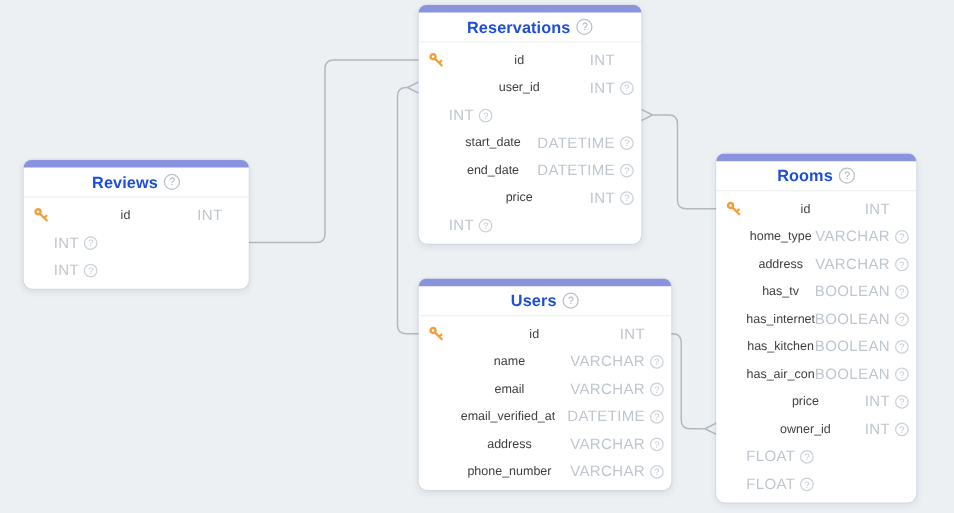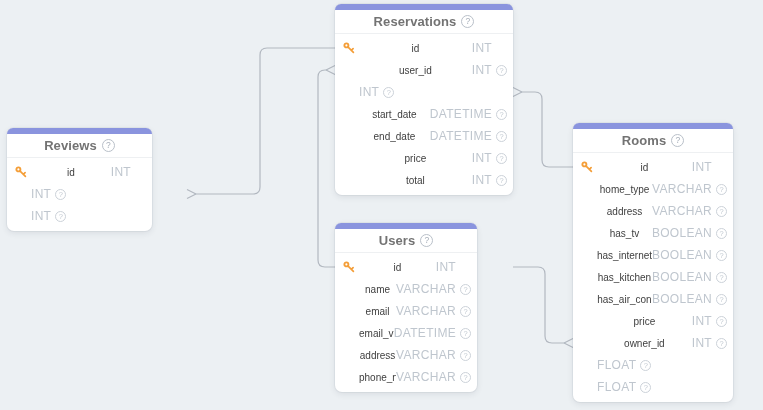--- a/index.html
+++ b/index.html
@@ -12,21 +12,21 @@
   #wires{position:absolute;left:0;top:0;z-index:1;pointer-events:none;}
   .table{
     position:absolute;z-index:2;background:#ffffff;border-radius:7px;
     box-shadow:0 0 0 1px rgba(40,50,70,0.05), 0 2px 6px rgba(40,50,70,0.10);
   }
   .strip{height:6px;border-radius:7px 7px 0 0;}
   .title-row{
     height:23px;display:flex;align-items:center;justify-content:center;gap:5px;
     border-bottom:1px solid #eef0f2;
   }
-  .title{font-size:13px;font-weight:700;color:#737373;letter-spacing:.1px;}
+  .title{font-size:13px;font-weight:700;color:#1d4ed8;letter-spacing:.1px;}
   .rows{padding:3px 0 4px 0;}
   .row{height:22px;display:flex;align-items:center;padding:0 6px 0 8px;}
   .keyslot{width:16px;flex:none;display:flex;align-items:center;}
   .key-svg{width:12px;height:12px;display:block;}
   .fname{flex:1;min-width:0;overflow:hidden;white-space:nowrap;font-size:10px;color:#404040;text-align:center;}
   .ftype{flex:none;font-size:12px;color:#bfc6ce;letter-spacing:.3px;}
   .qslot{flex:none;width:12px;margin-left:3px;display:flex;justify-content:flex-end;}
   .qmark{
     box-sizing:border-box;width:11px;height:11px;border:1px solid #ccd2d9;border-radius:50%;
     color:#c3cad2;font-size:7.5px;line-height:9px;text-align:center;flex:none;
@@ -117,29 +117,28 @@
     <span class="fname">price</span>
     <span class="ftype">INT</span>
     <span class="qslot">
       <span class="qmark">?</span>
     </span>
   </div>
         <div class="row">
     <span class="keyslot">
       
     </span>
-    <span class="fname">total</span>
     <span class="ftype">INT</span>
     <span class="qslot">
       <span class="qmark">?</span>
     </span>
   </div>
       </div>
   </div>
-    <div class="table" style="left: 7px; top: 128px; width: 145px;">
+    <div class="table" style="left: 19px; top: 128px; width: 180px;">
     <div class="strip" style="background: rgb(138, 148, 222);"></div>
     <div class="title-row">
       <span class="title">Reviews</span>
       <span class="qmark">?</span>
     </div>
     <div class="rows">
         <div class="row">
     <span class="keyslot">
       <svg class="key-svg" viewBox="0 0 12 12">
         <circle cx="3.4" cy="3.4" r="2.0" fill="none" stroke-width="1.9" stroke="#F49E38"></circle>
@@ -165,21 +164,21 @@
     <span class="keyslot">
       
     </span>
     <span class="ftype">INT</span>
     <span class="qslot">
       <span class="qmark">?</span>
     </span>
   </div>
       </div>
   </div>
-    <div class="table" style="left: 335px; top: 223px; width: 142px;">
+    <div class="table" style="left: 335px; top: 223px; width: 202px;">
     <div class="strip" style="background: rgb(138, 148, 222);"></div>
     <div class="title-row">
       <span class="title">Users</span>
       <span class="qmark">?</span>
     </div>
     <div class="rows">
         <div class="row">
     <span class="keyslot">
       <svg class="key-svg" viewBox="0 0 12 12">
         <circle cx="3.4" cy="3.4" r="2.0" fill="none" stroke-width="1.9" stroke="#F49E38"></circle>

